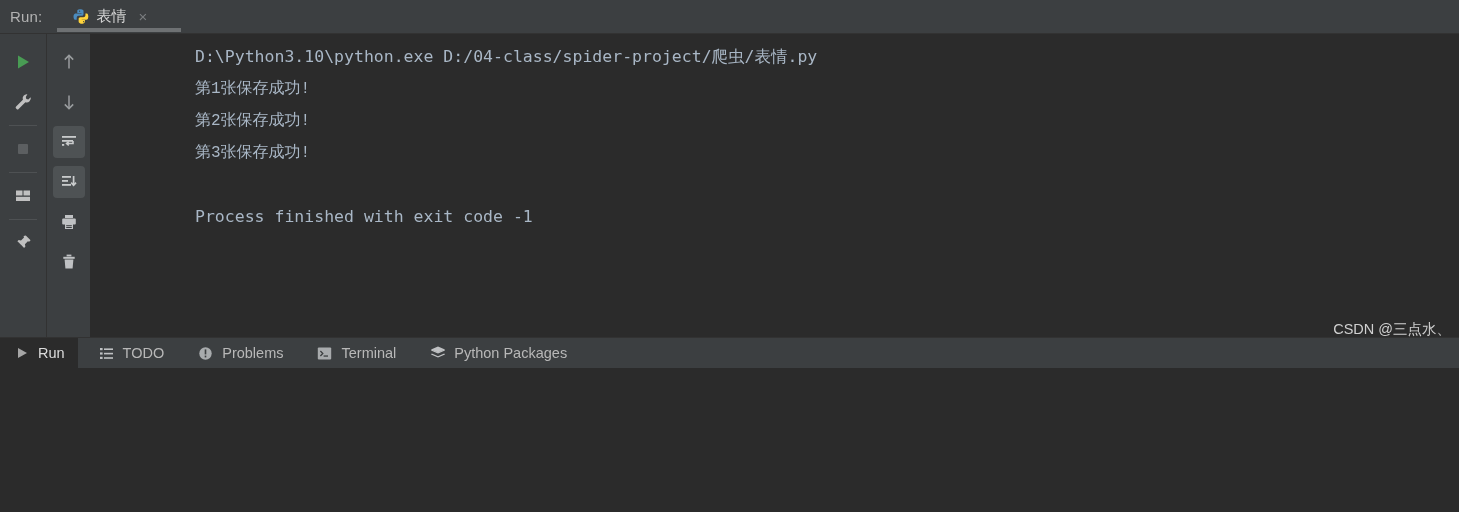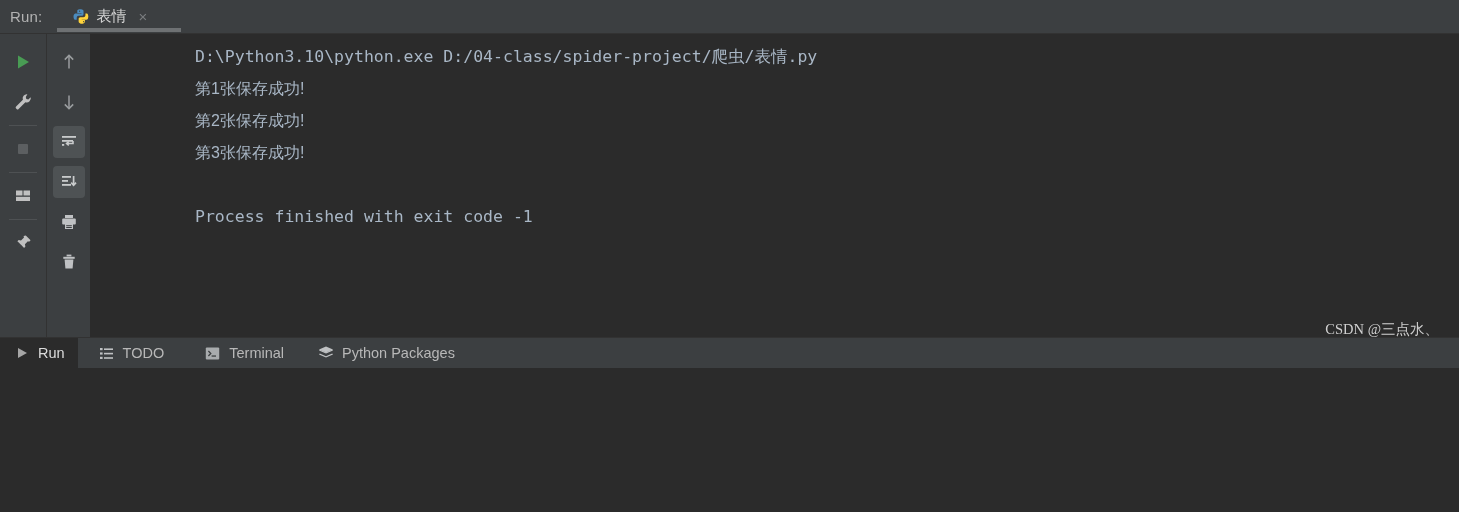--- a/index.html
+++ b/index.html
@@ -135,21 +135,21 @@
   .cline {
     font-family: "DejaVu Sans Mono", "Liberation Mono", monospace;
     font-size: 16.5px;
     line-height: 32px;
     color: #a9b7c6;
     white-space: pre;
     padding-left: 105px;
     letter-spacing: 0px;
   }
   .cline.cjk {
-    font-family: Liberation Sans, sans-serif;
+    font-family: Liberation Mono, monospace;
     font-size: 16px;
   }
   .cline.blank { color: transparent; }
 
   
   .statusbar {
     height: 30px;
     min-height: 30px;
     background: #3c3f41;
     border-top: 1px solid #323232;
@@ -174,26 +174,25 @@
     height: 17px;
     margin-right: 8px;
     display: flex;
     align-items: center;
     justify-content: center;
     flex: 0 0 auto;
   }
   .sb-gap { width: 7px; }
   .watermark {
     position: absolute;
-    right: 20px;
+    right: 8px;
     top: -18px;
     color: #d0d0d0;
     font-size: 14.5px;
     white-space: nowrap;
-    font-family: Liberation Serif, serif;
   }
 </style>
 </head>
 <body>
 
 <div id="app">
 
   <div class="topbar">
     <div class="run-label">Run:</div>
 
@@ -364,20 +363,30 @@
           <rect x="5" y="6.8" width="9" height="1.6" fill="#bfc1c3"></rect>
           <rect x="1" y="10.8" width="2.6" height="2.2" fill="#bfc1c3"></rect>
           <rect x="5" y="11.2" width="9" height="1.6" fill="#bfc1c3"></rect>
         </svg>
       </span>
       <span>TODO</span>
     </div>
 
     <div class="sb-gap"></div>
 
+    <div class="sb-item">
+      <span class="sb-icon">
+        <svg width="15" height="15" viewBox="0 0 15 15">
+          <circle cx="7.5" cy="7.5" r="6.2" fill="#a8abad"></circle>
+          <rect x="6.7" y="3.4" width="1.6" height="5" fill="#3c3f41"></rect>
+          <rect x="6.7" y="9.6" width="1.6" height="1.8" fill="#3c3f41"></rect>
+        </svg>
+      </span>
+      <span>Problems</span>
+    </div>
 
     <div class="sb-gap"></div>
 
     <div class="sb-item">
       <span class="sb-icon">
         <svg width="15" height="15" viewBox="0 0 15 15">
           <rect x="0.8" y="1.6" width="13.4" height="11.8" rx="1" fill="#a8abad"></rect>
           <path d="M3.4 5l2.4 2.5-2.4 2.5" stroke="#3c3f41" stroke-width="1.3" fill="none"></path>
           <rect x="6.6" y="9.4" width="4.4" height="1.3" fill="#3c3f41"></rect>
         </svg>

